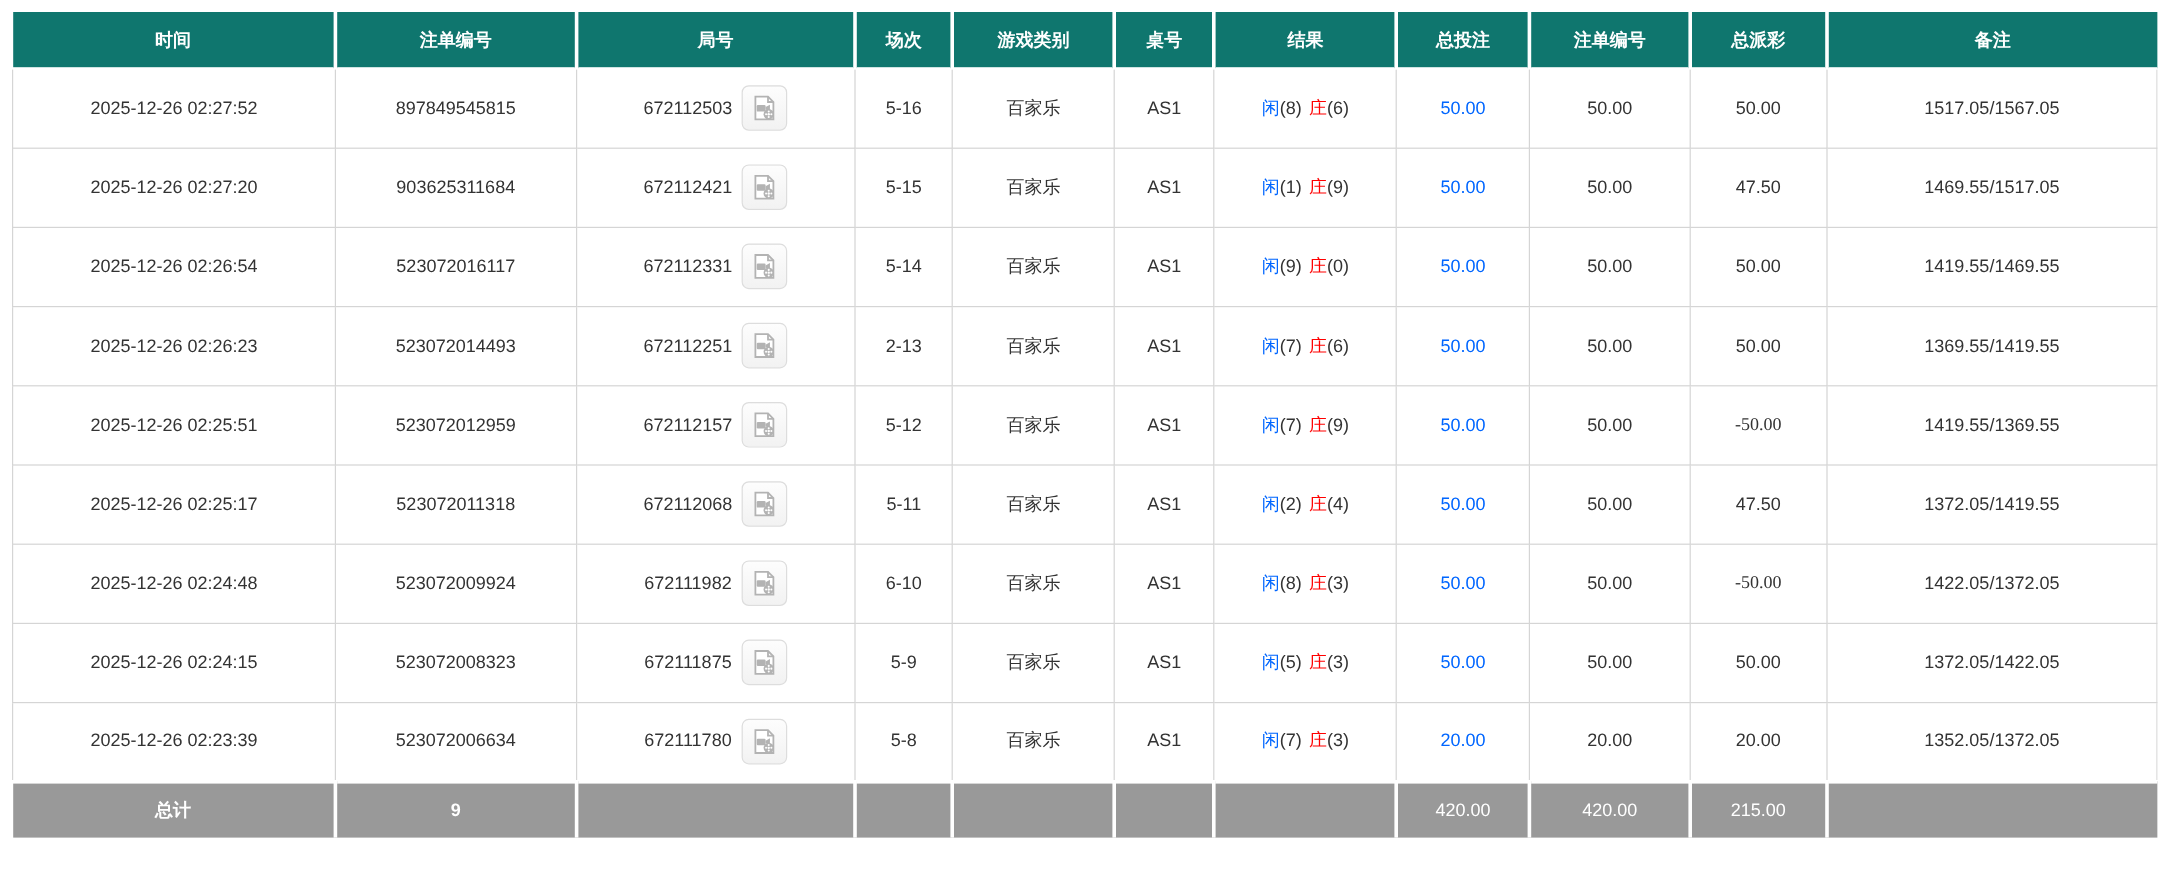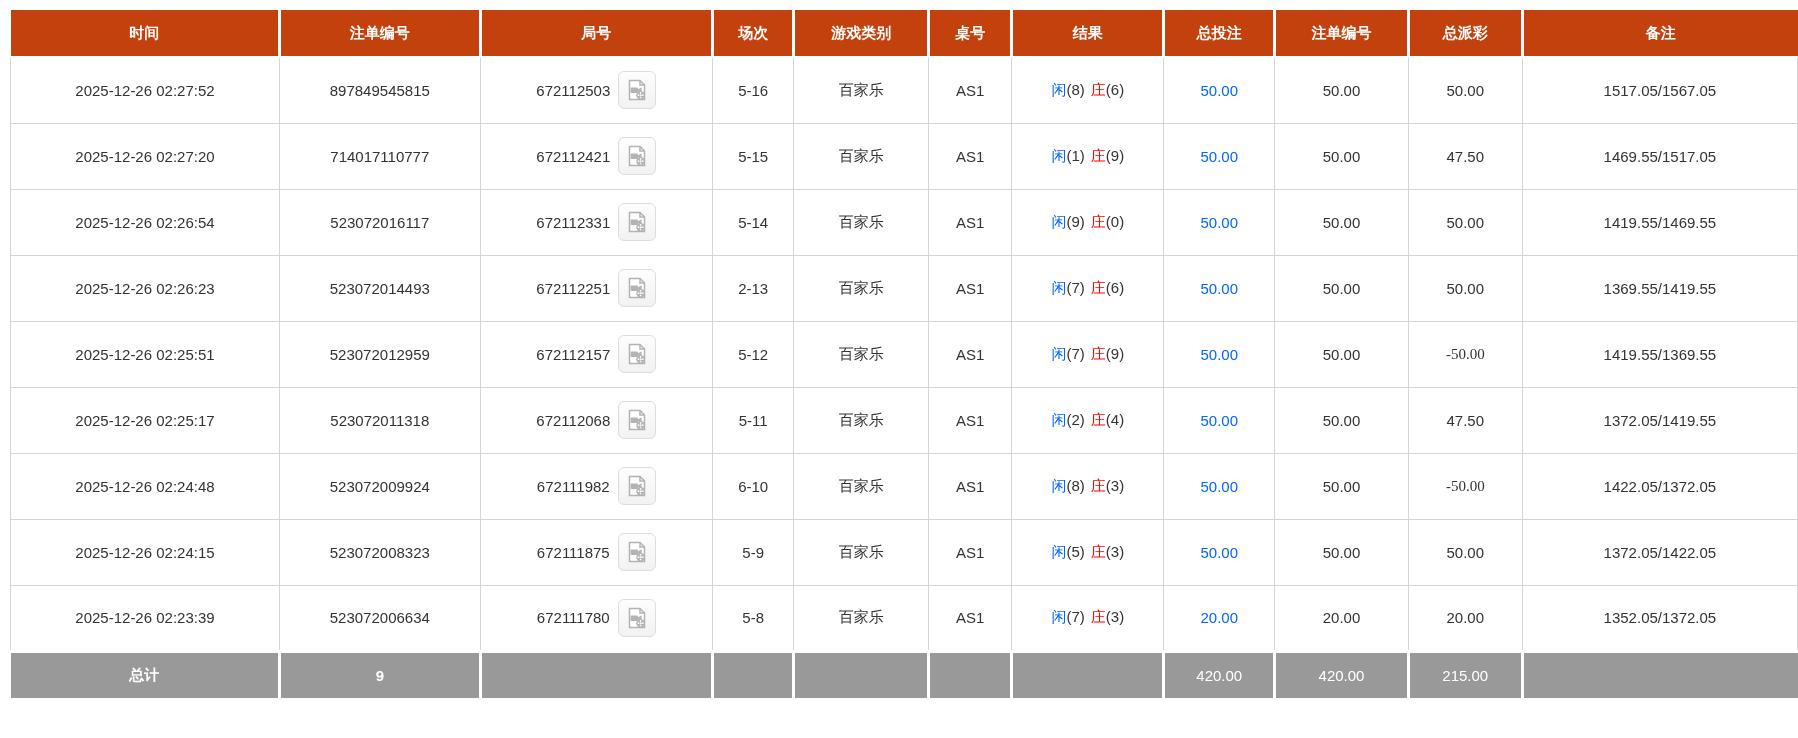--- a/index.html
+++ b/index.html
@@ -10,21 +10,21 @@
     background: #ffffff;
     font-family: "Liberation Sans", "DejaVu Sans", sans-serif;
   }
   .wrap { padding: 10px 0 0 10px; }
   table.records {
     border-collapse: collapse;
     table-layout: fixed;
     width: 1788px;
   }
   table.records th {
-    background: #c2410c;
+    background: #0f766e;
     color: #ffffff;
     font-size: 15px;
     font-weight: bold;
     height: 47px;
     text-align: center;
     border-right: 3px solid #ffffff;
     border-bottom: 2px solid #ffffff;
   }
   table.records th:last-child { border-right: 0; }
   table.records td {
@@ -121,21 +121,21 @@
           <td>百家乐</td>
           <td>AS1</td>
           <td><span class="player">闲</span><span>(8)</span><span class="res-sep"></span><span class="banker">庄</span><span>(6)</span></td>
           <td><span class="blue">50.00</span></td>
           <td>50.00</td>
           <td>50.00</td>
           <td>1517.05/1567.05</td>
         </tr>
         <tr>
           <td>2025-12-26 02:27:20</td>
-          <td>714017110777</td>
+          <td>903625311684</td>
           <td><span class="round-num">672112421</span><button class="video-btn">
               <svg width="24" height="24" viewBox="0 0 24 24">
                 <path d="M4.5 2.5 H15 L19.5 7 V21.5 H4.5 Z" fill="#ffffff" stroke="#b3b3b3" stroke-width="1.5"></path>
                 <path d="M15 2.5 V7 H19.5" fill="none" stroke="#b3b3b3" stroke-width="1.5"></path>
                 <rect x="5.6" y="9.6" width="7.4" height="5.4" rx="1" fill="#b3b3b3"></rect>
                 <path d="M13 11.2 L16.6 9.2 V15.2 L13 13.2 Z" fill="#b3b3b3"></path>
                 <circle cx="15.6" cy="17.2" r="4.3" fill="#b3b3b3"></circle>
                 <circle cx="15.6" cy="17.2" r="1.0" fill="#ffffff"></circle>
                 <circle cx="15.6" cy="14.9" r="0.85" fill="#ffffff"></circle>
                 <circle cx="13.4" cy="17.2" r="0.85" fill="#ffffff"></circle>

